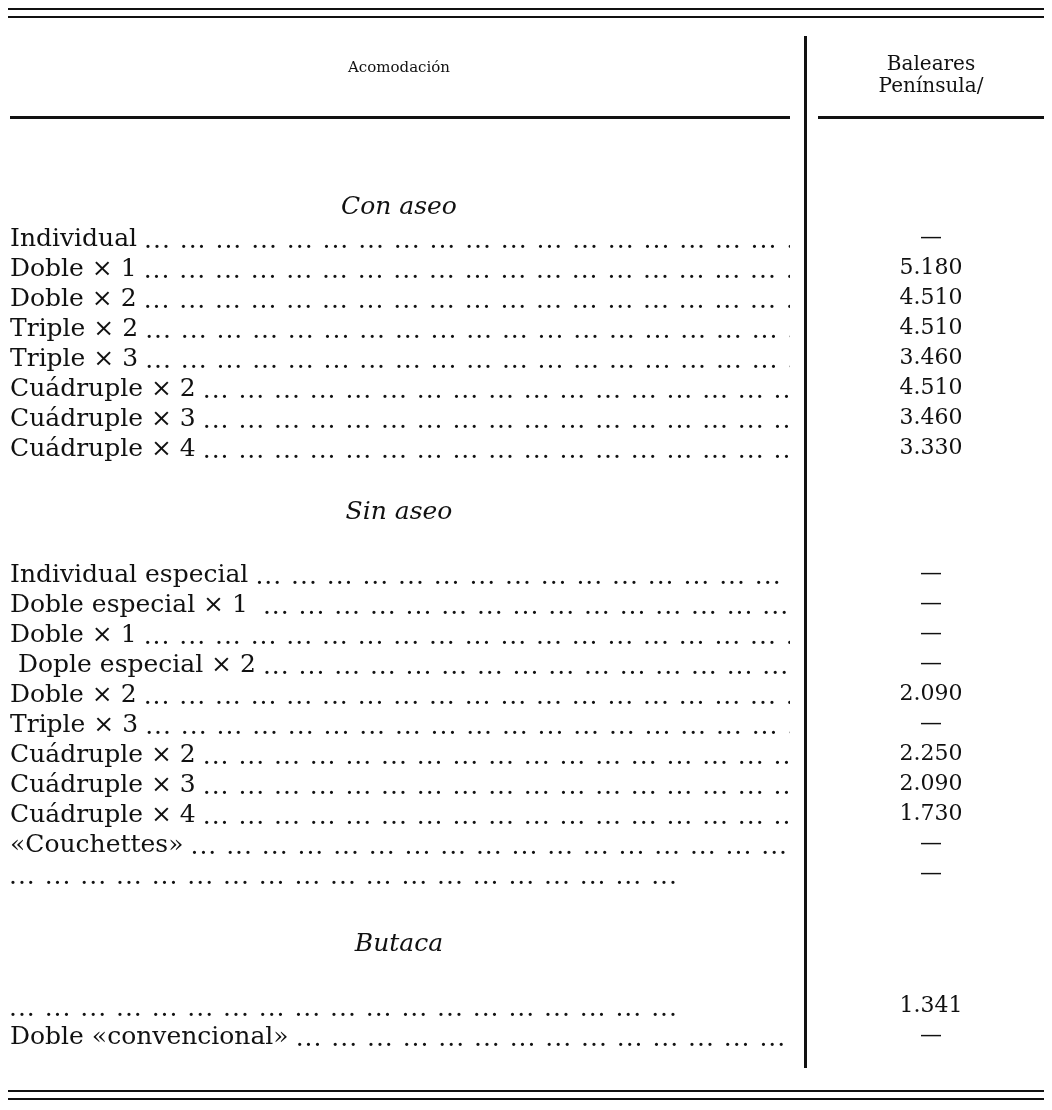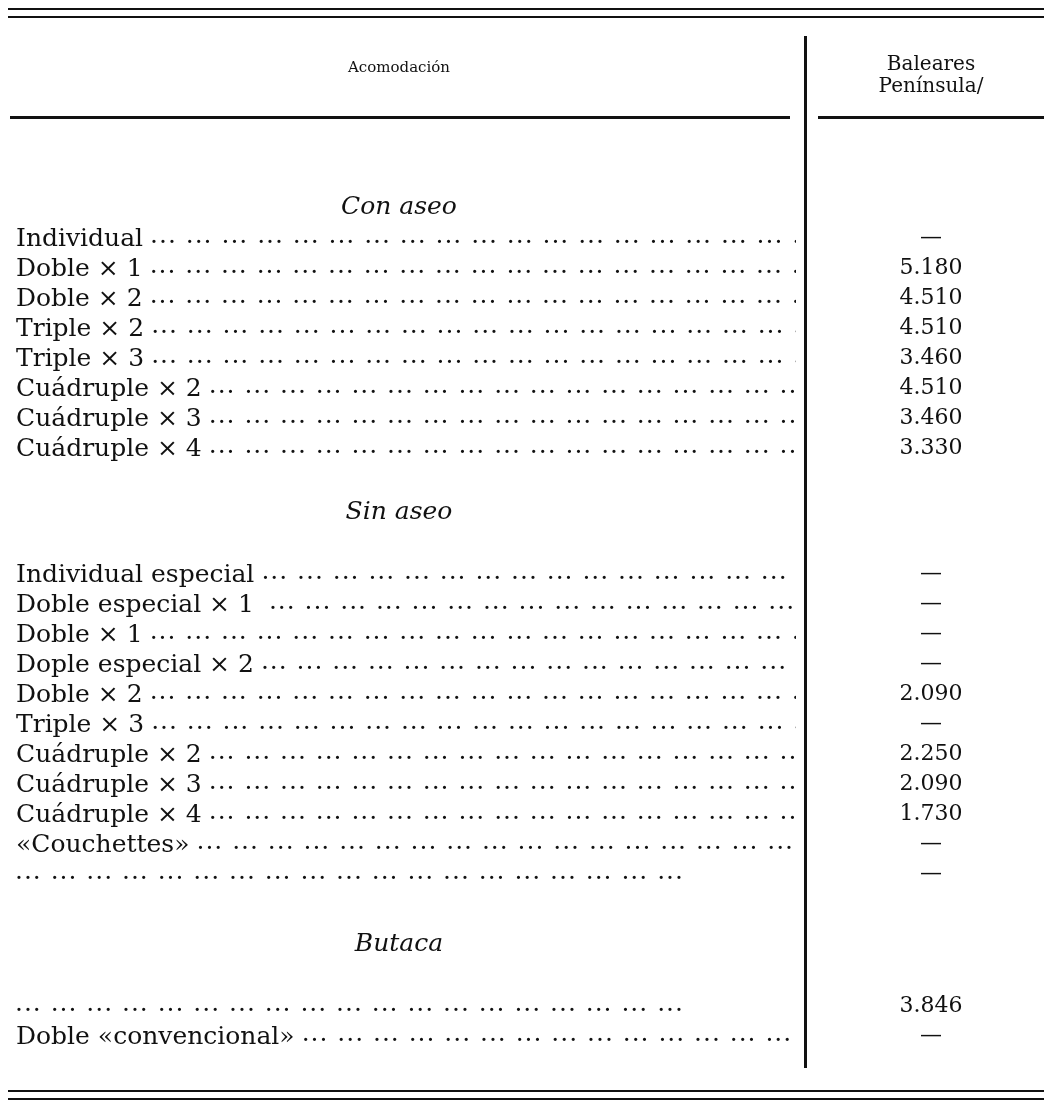--- a/index.html
+++ b/index.html
@@ -7,21 +7,21 @@
     width: 1052px; height: 1110px; position: relative; overflow: hidden;
     font-family: "DejaVu Serif", "Liberation Serif", serif; color: #111;
   }
   .rule { position: absolute; left: 8px; right: 8px; height: 2px; background: #111; }
   .vline { position: absolute; left: 804px; width: 3px; background: #111; top: 36px; height: 1032px; }
   .hdr-left { position: absolute; left: 8px; width: 782px; top: 58px; text-align: center; font-size: 15px; }
   .hdr-right { position: absolute; left: 818px; width: 226px; top: 52px; text-align: center; font-size: 20px; line-height: 22px; }
   .hdr-rule-l { position: absolute; left: 10px; width: 780px; top: 116px; height: 3px; background: #111; }
   .hdr-rule-r { position: absolute; left: 818px; width: 226px; top: 116px; height: 3px; background: #111; }
   .section { position: absolute; left: 8px; width: 782px; text-align: center; font-style: italic; font-size: 25px; }
-  .row { position: absolute; left: 16px; width: 780px; height: 30px; display: flex; align-items: center; font-size: 25px; white-space: nowrap; overflow: hidden; }
+  .row { position: absolute; left: 10px; width: 780px; height: 30px; display: flex; align-items: flex-end; font-size: 25px; white-space: nowrap; overflow: hidden; }
   .row .label { flex: 0 0 auto; padding-right: 8px; }
   .row .dots { flex: 1 1 auto; overflow: hidden; letter-spacing: 3px; font-size: 17px; font-weight: bold; }
   .row.bold .label { font-weight: bold; }
   .val { position: absolute; left: 818px; width: 226px; text-align: center; font-size: 22px; height: 30px; line-height: 30px; }
 </style>
 </head>
 <body>
 
 <div>
   <div class="rule" style="top:8px;"></div>
@@ -101,21 +101,21 @@
     <span class="dots">... ... ... ... ... ... ... ... ... ... ... ... ... ... ... ... ... ... ...</span>
   </div>
 <div class="val" style="top:588px;">—</div>
 
 <div class="row" style="top:618px;">
     <span class="label">Doble × 1</span>
     <span class="dots">... ... ... ... ... ... ... ... ... ... ... ... ... ... ... ... ... ... ...</span>
   </div>
 <div class="val" style="top:618px;">—</div>
 
-<div class="row" style="top:648px;">
+<div class="row" style="top:648px;margin-left:8px;">
     <span class="label">Dople especial × 2</span>
     <span class="dots">... ... ... ... ... ... ... ... ... ... ... ... ... ... ... ... ... ... ...</span>
   </div>
 <div class="val" style="top:648px;">—</div>
 
 <div class="row" style="top:678px;">
     <span class="label">Doble × 2</span>
     <span class="dots">... ... ... ... ... ... ... ... ... ... ... ... ... ... ... ... ... ... ...</span>
   </div>
 <div class="val" style="top:678px;">2.090</div>
@@ -153,21 +153,21 @@
 <div class="row bold" style="top:858px;">
     <span class="dots">... ... ... ... ... ... ... ... ... ... ... ... ... ... ... ... ... ... ...</span>
   </div>
 <div class="val" style="top:858px;">—</div>
 
 <div class="section" style="top:928px;">Butaca</div>
 
 <div class="row" style="top:990px;">
     <span class="dots">... ... ... ... ... ... ... ... ... ... ... ... ... ... ... ... ... ... ...</span>
   </div>
-<div class="val" style="top:990px;">3.846</div>
+<div class="val" style="top:990px;">1.341</div>
 
 <div class="row" style="top:1020px;">
     <span class="label">Doble «convencional»</span>
     <span class="dots">... ... ... ... ... ... ... ... ... ... ... ... ... ... ... ... ... ... ...</span>
   </div>
 <div class="val" style="top:1020px;">—</div>
 
 <div>
   <div class="rule" style="top:1090px;"></div>
   <div class="rule" style="top:1098px;"></div>

